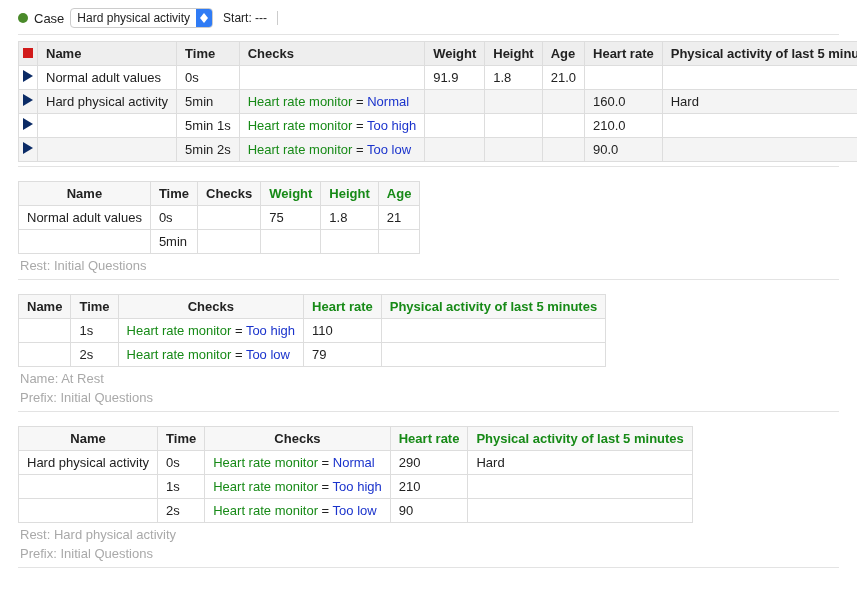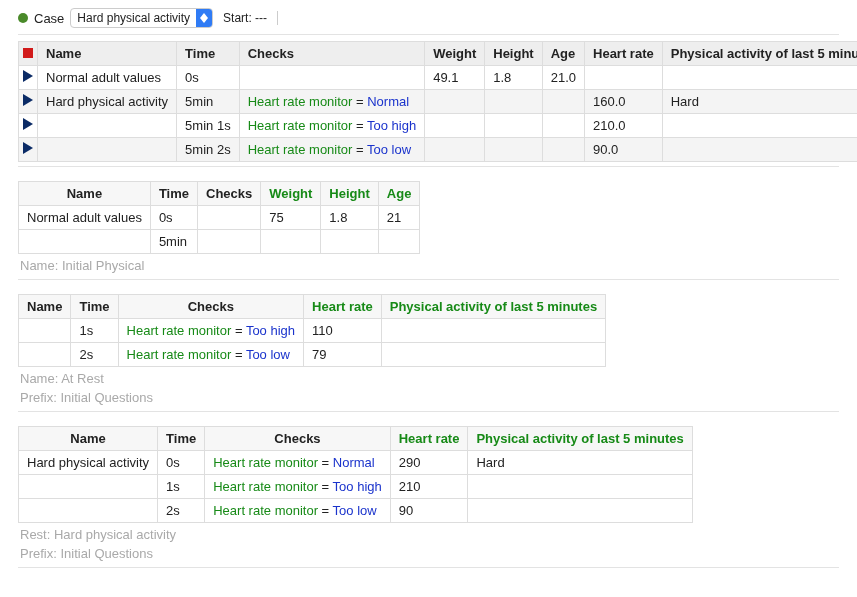--- a/index.html
+++ b/index.html
@@ -140,21 +140,21 @@
       <th>Heart rate</th>
       <th>Physical activity of last 5 minutes</th>
     </tr>
   </thead>
   <tbody id="main-body">
       <tr>
         <td class="play-cell"><span class="play"></span></td>
         <td>Normal adult values</td>
         <td>0s</td>
         <td></td>
-        <td>49.1</td>
+        <td>91.9</td>
         <td>1.8</td>
         <td>21.0</td>
         <td></td>
         <td></td>
       </tr>
       <tr class="alt">
         <td class="play-cell"><span class="play"></span></td>
         <td>Hard physical activity</td>
         <td>5min</td>
         <td><span class="check-green">Heart rate monitor</span><span> = </span><span class="check-blue">Normal</span></td>
@@ -216,21 +216,21 @@
           <tr>
             <td></td>
             <td>5min</td>
             <td></td>
             <td></td>
             <td></td>
             <td></td>
           </tr>
         </tbody>
       </table>
-      <div class="caption caption-last">Name: Initial Physical</div>
+      <div class="caption caption-last">Rest: Initial Questions</div>
     </div>
     <hr class="sep">
     <div class="block">
       <table class="sub">
         <thead>
           <tr>
             <th>Name</th>
             <th>Time</th>
             <th>Checks</th>
             <th class="green">Heart rate</th>

